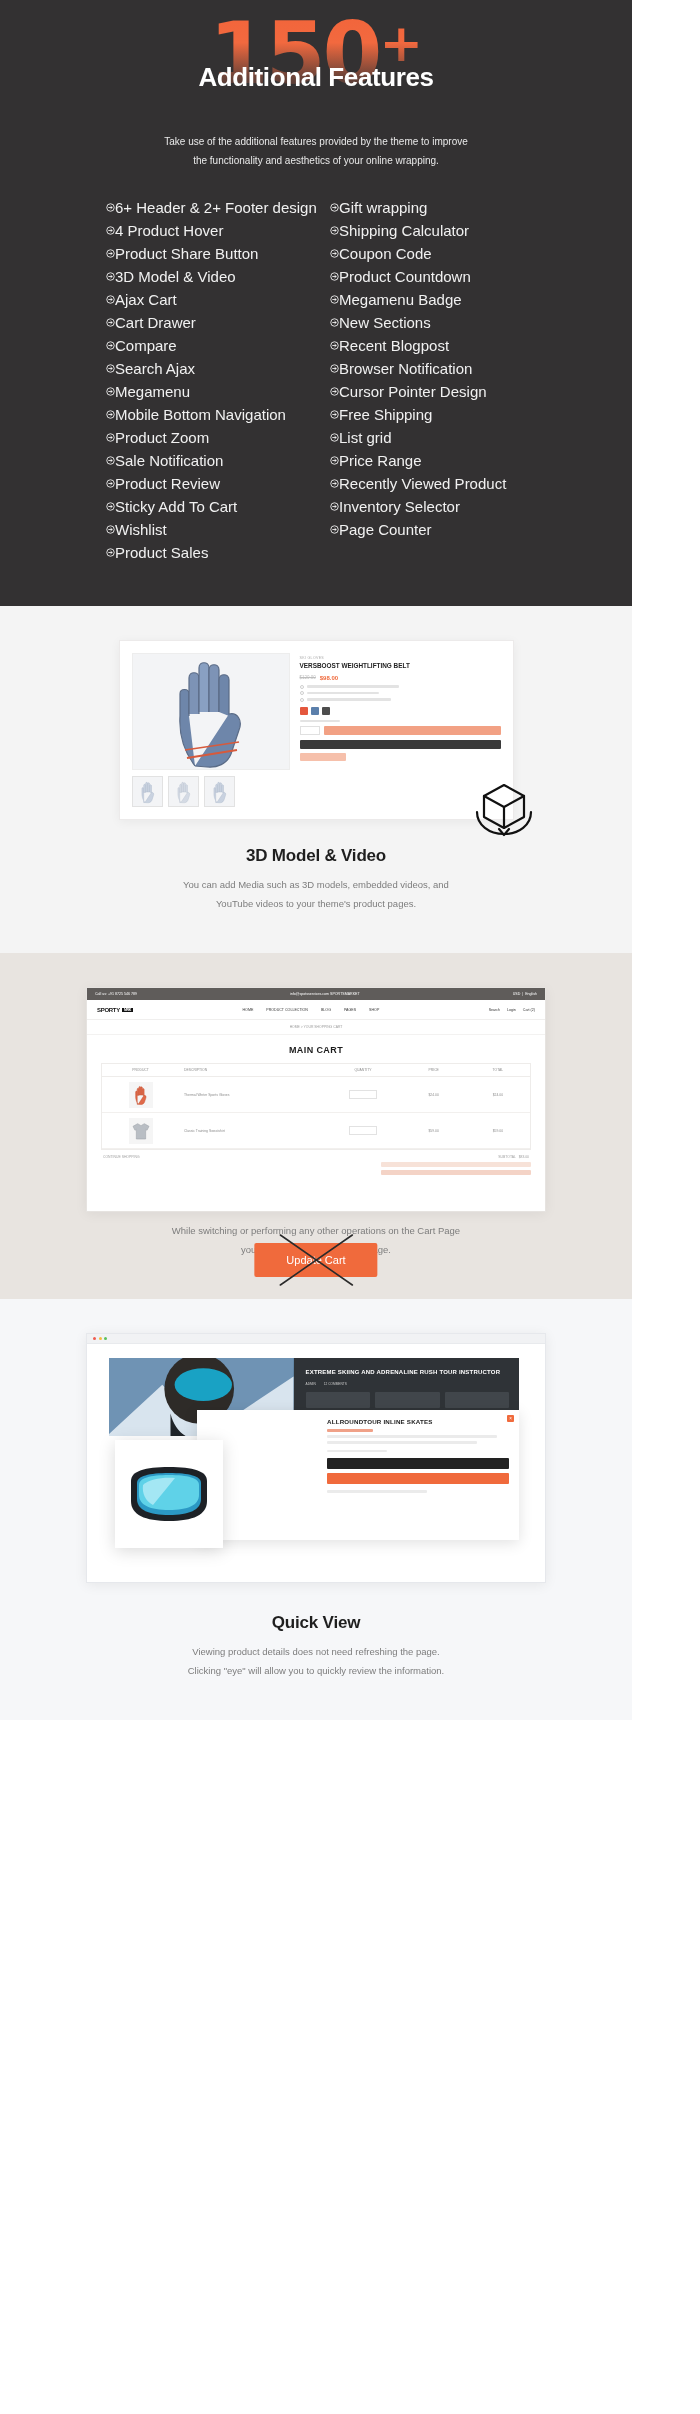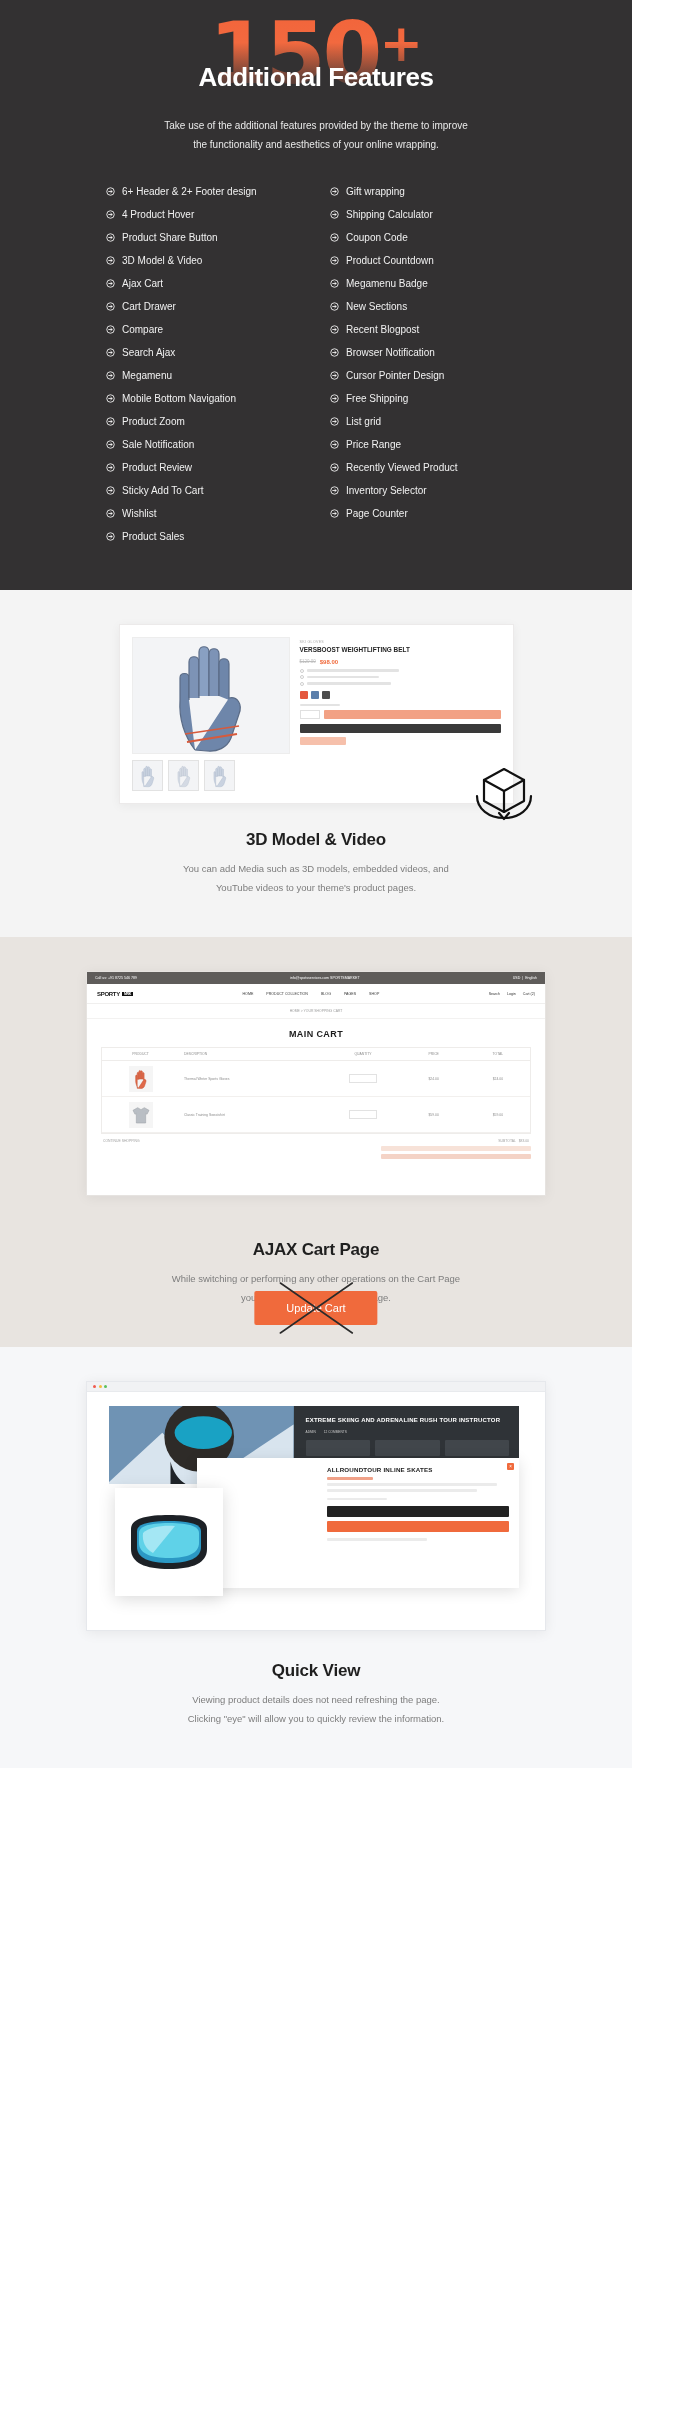--- a/index.html
+++ b/index.html
@@ -39,42 +39,41 @@
   .big-number .plus { font-size: 52px; vertical-align: 22px; letter-spacing: 0; }
   .hero-title {
     position: absolute;
     top: 44px; left: 0; right: 0;
     font-size: 26px;
     font-weight: bold;
     color: #ffffff;
     letter-spacing: -0.4px;
   }
   .hero-sub {
-    margin-top: 4px;
+    margin-top: 20px;
     text-align: center;
     color: #e9e9e9;
     font-size: 10px;
     line-height: 1.85;
     font-weight: 400;
     padding: 0 150px;
   }
   .feature-grid {
     margin: 26px auto 0 auto;
     width: 420px;
     display: flex;
     gap: 0;
   }
   .feature-col { width: 50%; }
   .feature-col.right { padding-left: 14px; }
   .feature-item {
     display: flex;
     align-items: center;
-    gap: 7px;
     color: #f1f1f1;
-    font-size: 10px;
+    font-size: 15px;
     line-height: 1;
     height: 23px;
     white-space: nowrap;
   }
   .bullet-icon {
     flex: 0 0 auto;
     width: 9px; height: 9px;
     display: block;
   }
   .bullet-icon svg { display: block; }
@@ -822,21 +821,20 @@
       <div class="cart-btn-wrap">
         <button class="btn-updatecart">Update Cart</button>
         <svg class="cursor-x" width="96" height="62" viewBox="0 0 96 62">
           <g stroke="#2b2b2b" stroke-width="1.6" fill="none" stroke-linecap="round">
             <path d="M12 6 L84 56"></path>
             <path d="M84 6 L12 56"></path>
           </g>
         </svg>
       </div>
 
-      <h2 class="promo-title" style="margin-top:44px">AJAX Cart Page</h2>
       <p class="promo-desc">
         <span>While switching or performing any other operations on the Cart Page</span><br>
         <span>you do not need to reload the page.</span>
       </p>
     </div>
   </section>
 
   <section class="promo cool">
     <div class="promo-stage">
 

